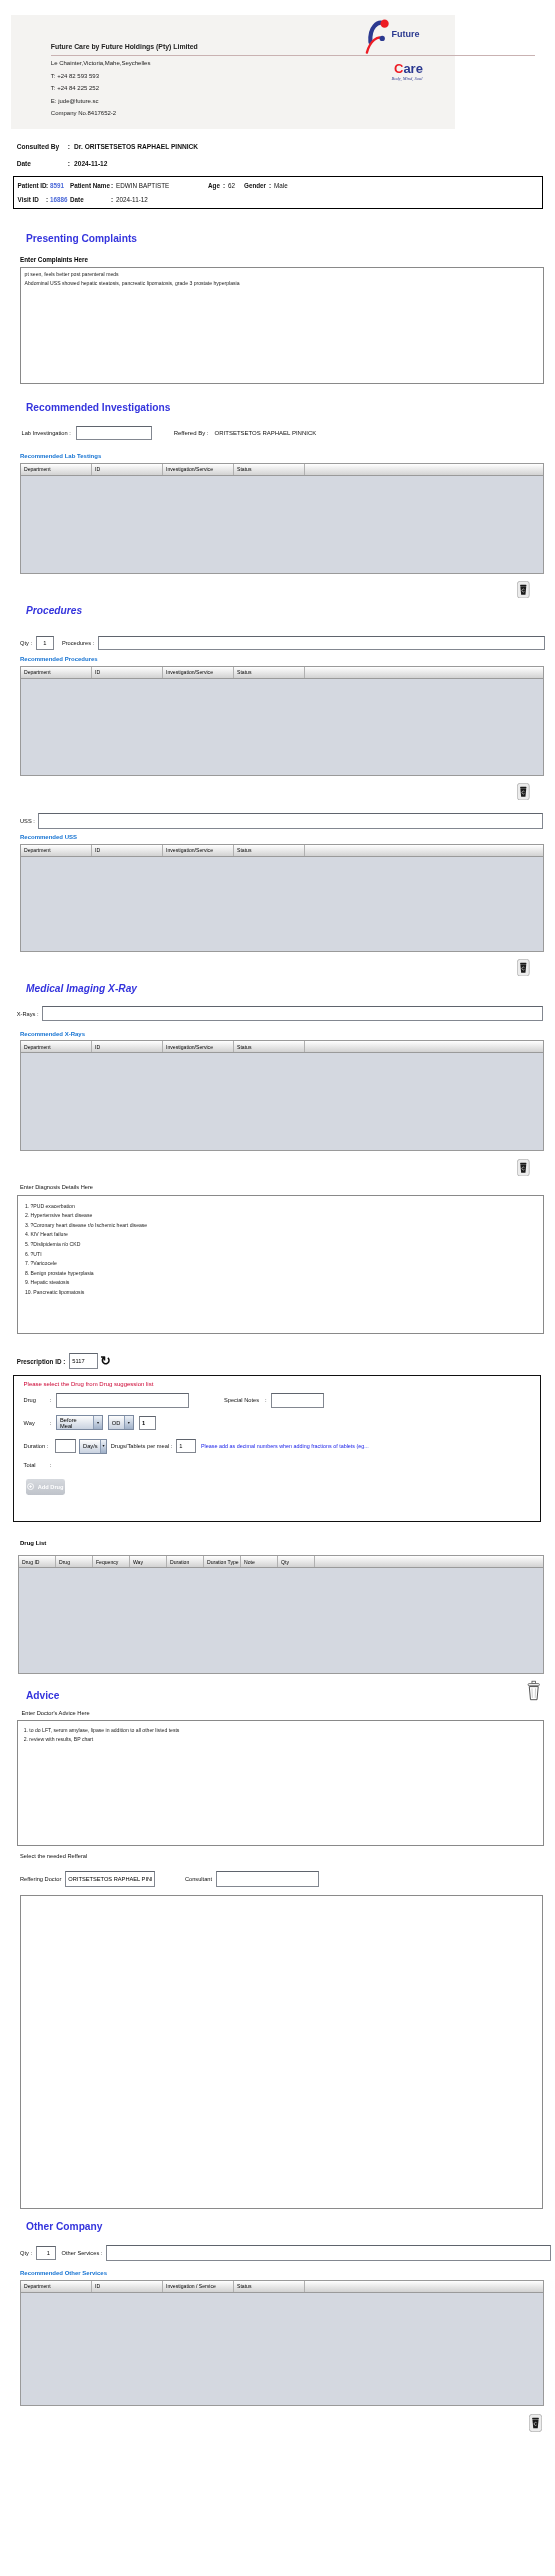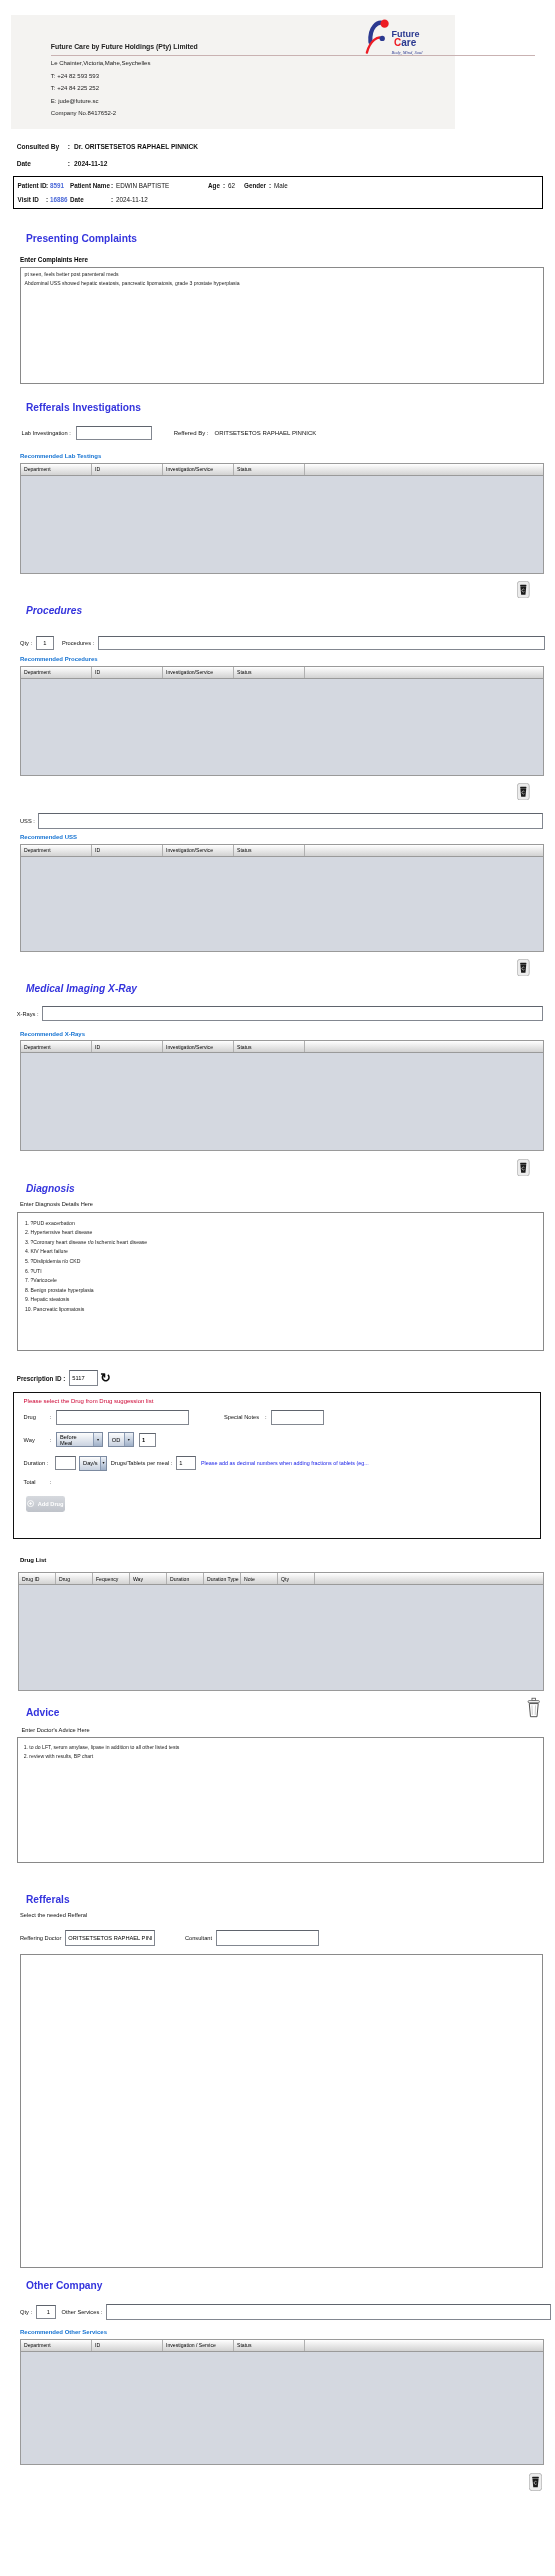--- a/index.html
+++ b/index.html
@@ -8,21 +8,21 @@
 
   
   .header-box { position:relative; margin:15px 10.8px 0 10.8px; width:444px; height:114px; background:#f4f3f1; }
   .company { position:absolute; left:40px; top:27.5px; }
   .company-name { font-size:6.9px; font-weight:bold; color:#222; }
   .rule { height:0.6px; background:#c9b2b2; width:484px; margin-top:5.4px; }
   .addr { font-size:6px; color:#222; margin-top:3.6px; line-height:9px; }
   .logo { position:absolute; left:354px; top:1.2px; width:78px; display:flex; }
   .logo-text { margin-left:1.8px; padding-top:14.3px; }
   .logo-w1 { color:#2b3990; font-weight:bold; font-size:9px; line-height:9px; }
-  .logo-w2 { font-weight:bold; font-size:10px; line-height:8.4px; padding-left:2.4px; }
+  .logo-w2 { font-weight:bold; font-size:13px; line-height:8.4px; padding-left:2.4px;margin-top:26px; }
   .logo-w2 .c-red { color:#ed1c24; }
   .logo-w2 .c-blue { color:#2b3990; }
   .logo-tag { font-family:"Liberation Serif", serif; font-style:italic; color:#2b3990; font-size:4.5px; margin-top:2.4px; }
 
   .consult-row { margin:14.3px 0 0 16.7px; font-size:6.6px; font-weight:bold; }
   .consult-row .lblw { display:inline-block; width:51px; }
   .consult-row .sep { margin-right:4.2px; }
   .date-row { margin:10.2px 0 0 16.7px; font-size:6.6px; font-weight:bold; }
   .date-row .lblw { display:inline-block; width:51px; }
   .date-row .sep { margin-right:4.2px; }
@@ -146,21 +146,21 @@
     <span class="p-lbl r2" style="left:56px">Date</span>
     <span class="p-lbl r2" style="left:97px">:</span>
     <span class="r2" style="left:102px">2024-11-12</span>
   </div>
 
   <h2 class="section-title" style="margin-top:24px">Presenting Complaints</h2>
   <div class="bold-label">Enter Complaints Here</div>
   <textarea class="ta ta-complaints" spellcheck="false" style="">pt seen, feels better post parenteral meds
 Abdominal USS showed hepatic steatosis, pancreatic lipomatosis, grade 3 prostate hyperplasia</textarea>
 
-  <h2 class="section-title" style="margin-top:18px">Refferals  Investigations</h2>
+  <h2 class="section-title" style="margin-top:18px">Recommended  Investigations</h2>
   <div class="form-row lab-row">
     <span>Lab Investingation :</span>
     <input class="inp" style="width: 76px; margin-left: 4.8px;">
     <span style="margin-left:22px; font-size:6px">Reffered By :</span>
     <span style="margin-left:6px; font-size:6px">ORITSETSETOS RAPHAEL PINNICK</span>
   </div>
   <div class="link-label" style="margin-top:12.6px">Recommended Lab Testings</div>
   <div class="lv" style="margin-top:3.6px">
     <div class="thead">
       <div class="th">Department</div>
@@ -257,21 +257,20 @@
     <button class="icon-btn">
       <svg width="12.6" height="17.3" viewBox="0 0 21 29">
         <rect x="0.5" y="0.5" width="20" height="28" rx="4.5" fill="#ececec" stroke="#9a9a9a"></rect>
         <rect x="5" y="6.2" width="11" height="2.2" rx="1.1" fill="#1a1a1a"></rect>
         <path d="M5.5 9 h10 l-1.4 14 h-7.2 z" fill="#1a1a1a"></path>
         <path d="M12.3 14.2 a2.4 2.4 0 1 0 0.1 3.4" stroke="#dcdcdc" fill="none" stroke-width="1.1"></path>
       </svg>
     </button>
   </div>
 
-  <h2 class="section-title mt-sec-aftertrash">Diagnosis</h2>
   <div class="plain-label">Enter Diagnosis Details Here</div>
   <textarea class="ta ta-diagnosis" spellcheck="false" style="">1. ?PUD exacerbation
 2. Hypertensive heart disease
 3. ?Coronary heart disease r/o Ischemic heart disease
 4. KIV Heart failure
 5. ?Dislipidemia r/o CKD
 6. ?UTI
 7. ?Varicocele
 8. Benign prostate hyperplasia
 9. Hepatic steatosis
@@ -354,21 +353,20 @@
         <rect x="3.5" y="6" width="19" height="3.6" rx="1.8" fill="#fdfdfd" stroke="#4a4a4a" stroke-width="1.3"></rect>
         <path d="M5.5 11 h15 l-2 22 h-11 z" fill="#fdfdfd" stroke="#4a4a4a" stroke-width="1.6"></path>
         <path d="M10 14 l0.6 16 M16 14 l-0.6 16" stroke="#b9b9b9" stroke-width="1.2" fill="none"></path>
       </svg>
     </button>
   </div>
   <div class="plain-label" style="margin-top:4.8px; margin-left:21.5px">Enter Doctor's Advice Here</div>
   <textarea class="ta ta-advice" spellcheck="false" style="">1. to do LFT, serum amylase, lipase in addition to all other listed tests
 2. review with results, BP chart</textarea>
 
-  <h2 class="section-title" style="margin-top:31px">Refferals</h2>
   <div class="plain-label" style="margin-top:7.2px">Select the needed Refferal</div>
   <div class="form-row ref-row">
     <span>Reffering Doctor</span>
     <input class="inp" style="width: 90px; margin-left: 3.6px; height: 15.5px;" value="ORITSETSETOS RAPHAEL PINNICK">
     <span style="margin-left:30px">Consultant</span>
     <input class="inp" style="width: 103px; margin-left: 3.6px; height: 16px;">
   </div>
   <div class="big-list"></div>
 
   <h2 class="section-title" style="margin-top:12px">Other Company</h2>

